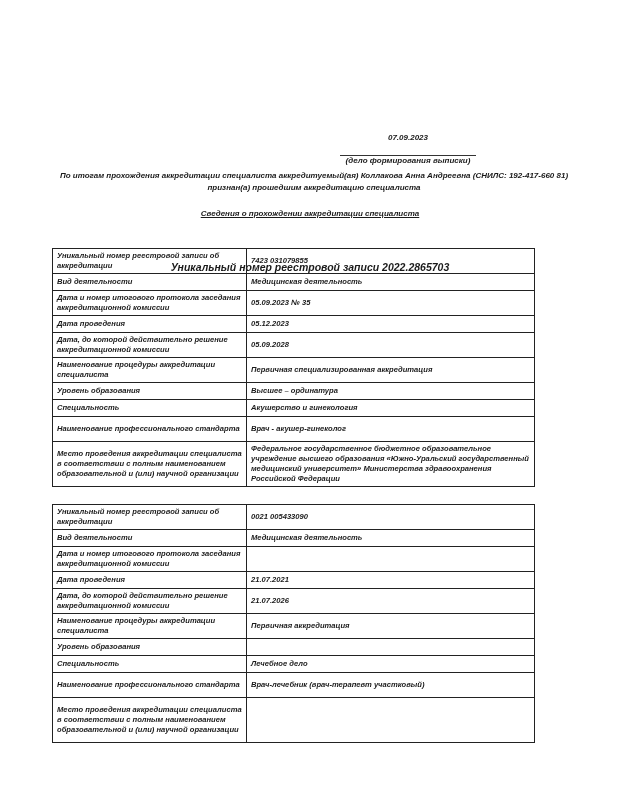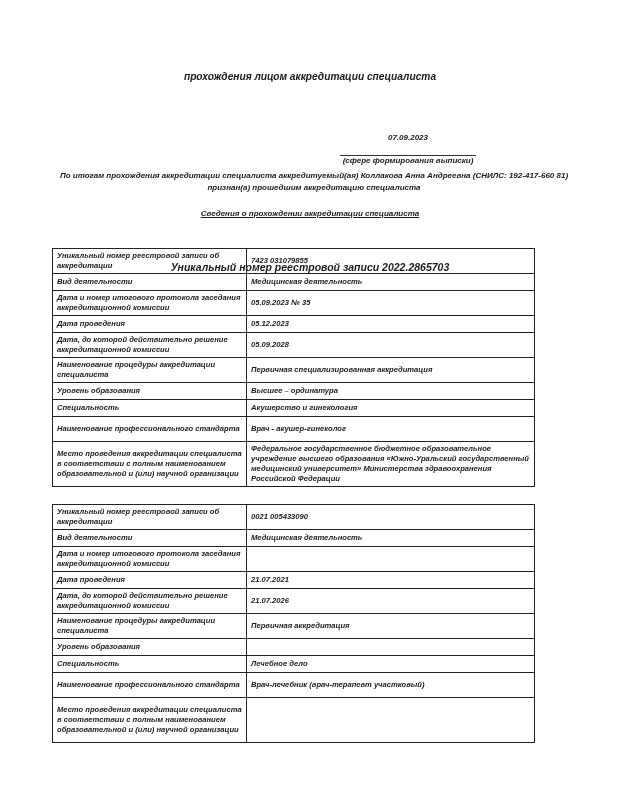--- a/index.html
+++ b/index.html
@@ -41,26 +41,25 @@
   #table1 { top: 248px; }
   #table2 { top: 504px; }
   tr.h2 td { height: 20px; }
   tr.h1 td { height: 12px; }
   tr.h4 td { height: 40px; }
 </style>
 </head>
 <body>
 
 <div class="title">
-  <div>прохождения лицом аккредитации специалиста</div>
 </div>
 
 <div class="date-block">
   <div class="date-value">07.09.2023</div>
-  <div class="date-caption">(сфере формирования выписки)</div>
+  <div class="date-caption">(дело формирования выписки)</div>
 </div>
 
 <div class="intro">По итогам прохождения аккредитации специалиста аккредитуемый(ая) Коллакова Анна Андреевна (СНИЛС: 192-417-660 81) признан(а) прошедшим аккредитацию специалиста</div>
 
 <div class="section-title">Сведения о прохождении аккредитации специалиста</div>
 
 <div class="registry-title">Уникальный номер реестровой записи 2022.2865703</div>
 
 <table class="acc" id="table1">
   <tbody>

